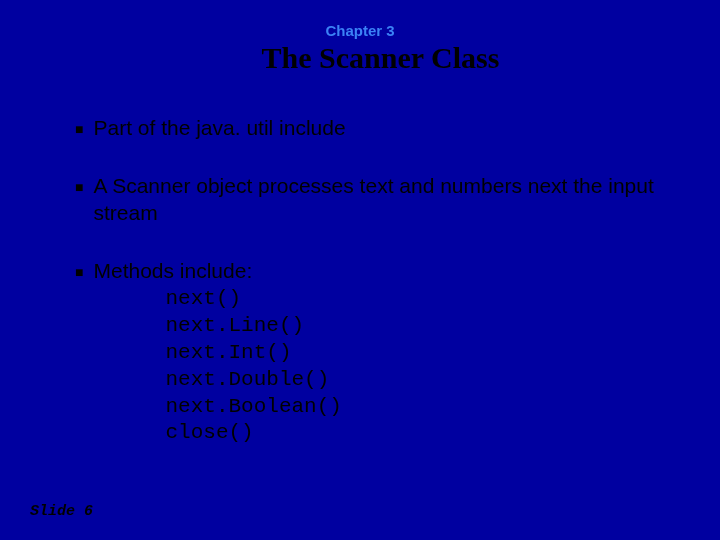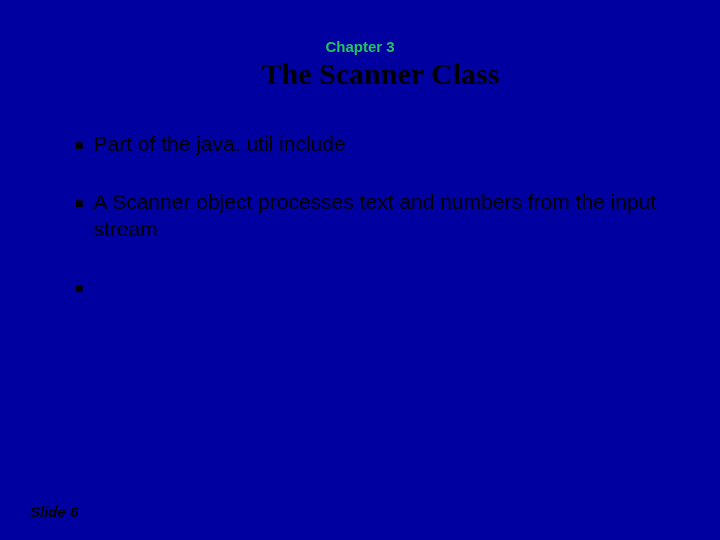--- a/index.html
+++ b/index.html
@@ -10,22 +10,21 @@
       color: #000;
       position: relative;
     }
     .header {
       text-align: center;
       padding-top: 22px;
     }
     .chapter-label {
       font-weight: bold;
       font-size: 15px;
-      color: #22c55e;
-      margin-top: 16px;
+      color: #3b82f6;
     }
     .title {
       font-family: Georgia, 'Times New Roman', serif;
       font-weight: bold;
       font-size: 30px;
       color: #000;
       margin-top: 2px;
       padding-left: 41px;
     }
     .content {
@@ -54,21 +53,21 @@
       margin-top: 2px;
     }
     .footer {
       position: absolute;
       bottom: 20px;
       left: 0;
       width: 100%;
       display: flex;
       justify-content: space-between;
       padding: 0 30px;
-      font-family: Liberation Sans, sans-serif;
+      font-family: Liberation Mono, monospace;
       font-style: italic;
       font-weight: bold;
       font-size: 15px;
       color: #000;
     }
   </style>
 </head>
 <body>
 
 <div class="header">
@@ -78,26 +77,35 @@
 
 <div class="content">
 
   <div class="bullet-item">
     <span class="bullet-marker">■</span>
     <span class="bullet-text">Part of the java. util include</span>
   </div>
 
   <div class="bullet-item">
     <span class="bullet-marker">■</span>
-    <span class="bullet-text">A Scanner object processes text and numbers from the input stream</span>
+    <span class="bullet-text">A Scanner object processes text and numbers next the input stream</span>
   </div>
 
   <div class="bullet-item methods-wrap">
     <span class="bullet-marker">■</span>
     <div class="bullet-text">
+      <div>Methods include:</div>
+      <div class="methods-list">
+        <div>next()</div>
+        <div>next.Line()</div>
+        <div>next.Int()</div>
+        <div>next.Double()</div>
+        <div>next.Boolean()</div>
+        <div>close()</div>
+      </div>
     </div>
   </div>
 
 </div>
 
 <div class="footer">
   <span>Slide 6</span>
 </div>
 
 </body></html>

